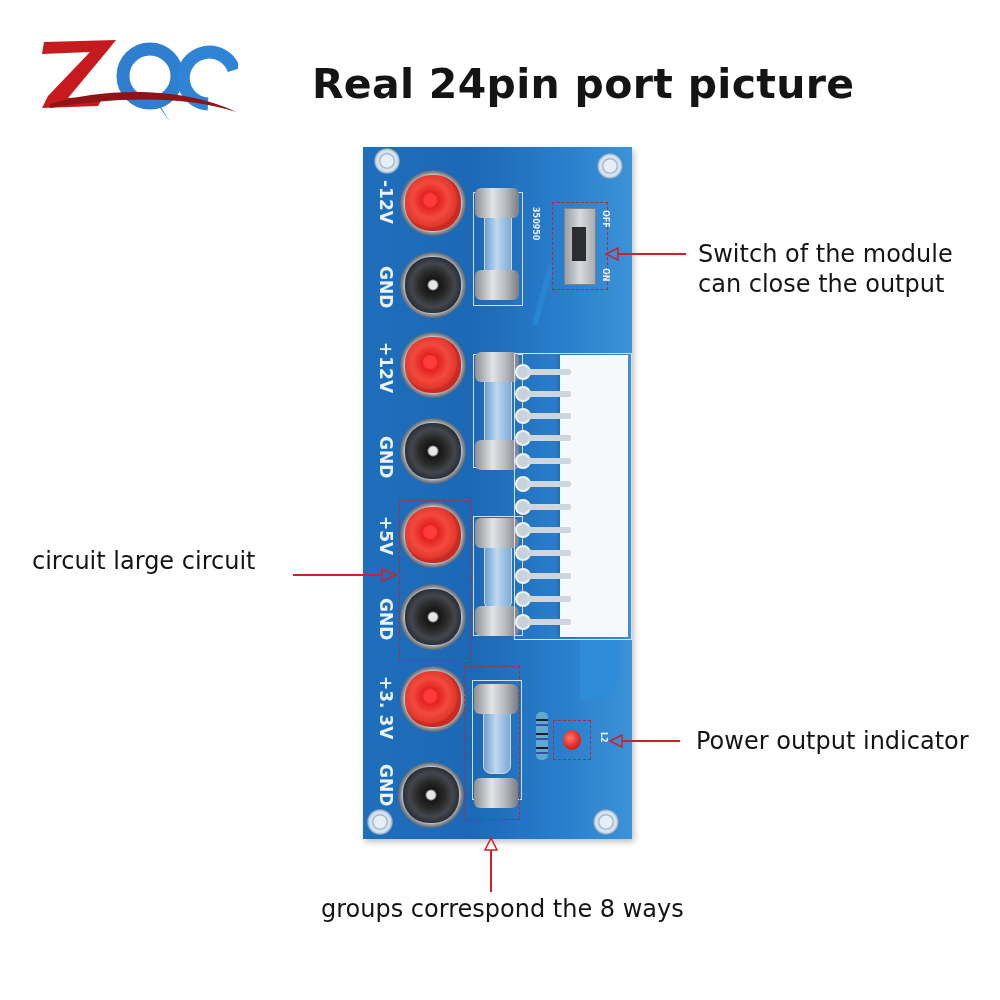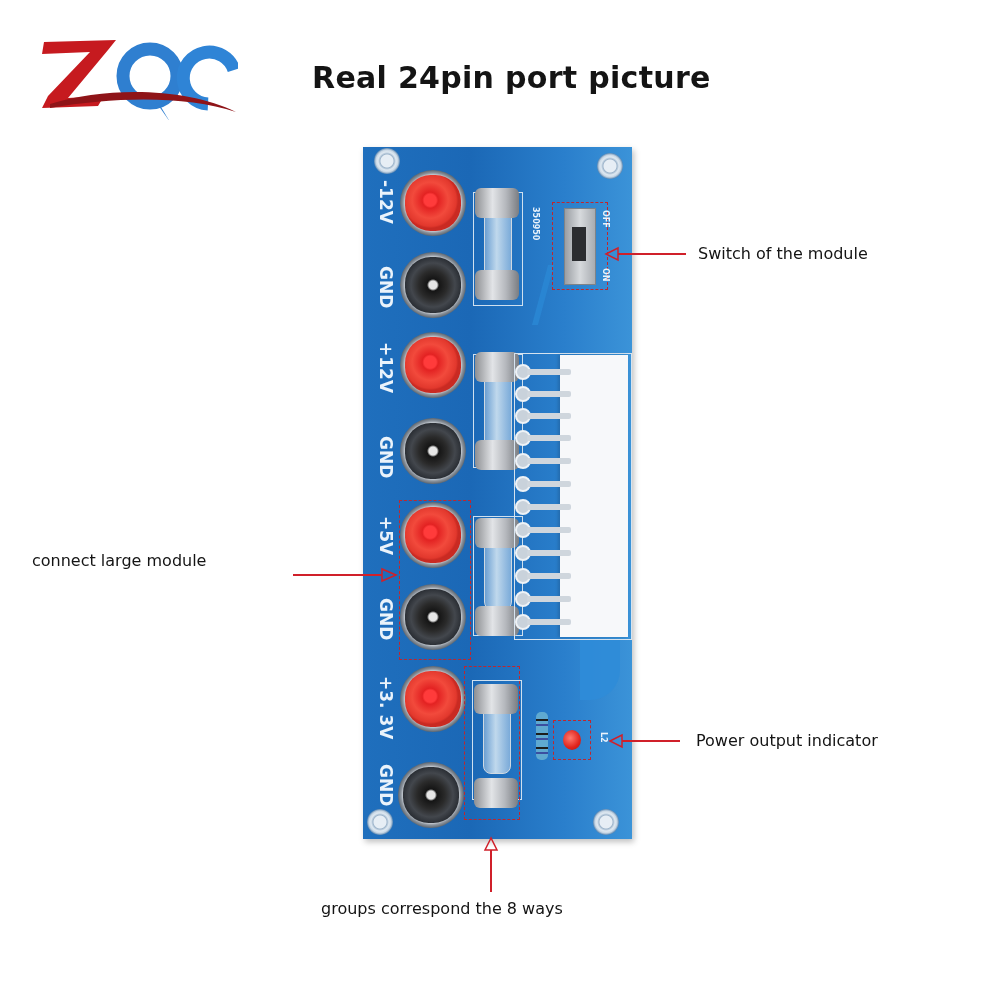--- a/index.html
+++ b/index.html
@@ -4,24 +4,24 @@
 <style>
   html, body { margin: 0; padding: 0; background: #ffffff; }
   body { width: 1000px; height: 1000px; position: relative; overflow: hidden;
          font-family: "DejaVu Sans", "Liberation Sans", sans-serif; color: #111; }
   .abs { position: absolute; }
 
   
   .logo { left: 38px; top: 30px; width: 200px; height: 90px; }
 
   
-  .title { left: 312px; top: 60px; font-size: 30px; font-weight: 600; letter-spacing: 0.3px; color: #141414; white-space: nowrap; }
-
-  
-  .callout { font-size: 16px; line-height: 30px; font-weight: 500; color: #141414; white-space: nowrap; }
+  .title { left: 312px; top: 60px; font-size: 41px; font-weight: 600; letter-spacing: 0.3px; color: #141414; white-space: nowrap; }
+
+  
+  .callout { font-size: 24px; line-height: 30px; font-weight: 500; color: #141414; white-space: nowrap; }
   .callout div { display: block; }
 
   
   .pcb { left: 363px; top: 147px; width: 269px; height: 692px;
          background: linear-gradient(90deg, #1f6fbd 0%, #1b68b6 40%, #2a7fcc 75%, #3b93d8 100%);
          box-shadow: 2px 3px 6px rgba(0,0,0,0.25); }
   .hole { width: 26px; height: 26px; border-radius: 50%;
           background: radial-gradient(circle, #e7eef5 0 6px, #9fb6cc 7px, #dfe9f2 9px, #c9d7e4 11px, #5c88b3 13px); }
 
   .vlabel { color: #eaf3fb; font-weight: bold; font-size: 17px; transform: rotate(90deg); transform-origin: left top; white-space: nowrap; font-family: "DejaVu Sans", sans-serif; }
@@ -205,29 +205,30 @@
 <div class="abs led"></div>
 <div class="abs silk" style="left:608px;top:732px;">L2</div>
 
 <div class="abs arrow-line" style="left:626px;top:253px;width:60px;height:2px;"></div>
 <svg class="abs" style="left:604px;top:246px;" width="24" height="16">
     <path d="M2 8 L14 2 L14 14 Z" fill="none" stroke="#d0202a" stroke-width="1.5"></path>
     <line x1="14" y1="8" x2="24" y2="8" stroke="#d0202a" stroke-width="2"></line>
   </svg>
 <div class="abs callout" style="left:698px;top:239px;">
   <div>Switch of the module</div>
+  <div>can close the output</div>
 </div>
 
 <div class="abs arrow-line" style="left:293px;top:574px;width:80px;height:2px;"></div>
 <svg class="abs" style="left:370px;top:567px;" width="28" height="16">
     <line x1="0" y1="8" x2="12" y2="8" stroke="#d0202a" stroke-width="2"></line>
     <path d="M26 8 L12 2 L12 14 Z" fill="none" stroke="#d0202a" stroke-width="1.5"></path>
   </svg>
 <div class="abs callout" style="left:32px;top:546px;">
-  <div>connect large module</div>
+  <div>circuit large circuit</div>
 </div>
 
 <svg class="abs" style="left:608px;top:733px;" width="22" height="16">
     <path d="M2 8 L14 2 L14 14 Z" fill="none" stroke="#d0202a" stroke-width="1.5"></path>
     <line x1="14" y1="8" x2="22" y2="8" stroke="#d0202a" stroke-width="2"></line>
   </svg>
 <div class="abs arrow-line" style="left:628px;top:740px;width:52px;height:2px;"></div>
 <div class="abs callout" style="left:696px;top:726px;">Power output indicator</div>
 
 <svg class="abs" style="left:483px;top:836px;" width="16" height="22">

